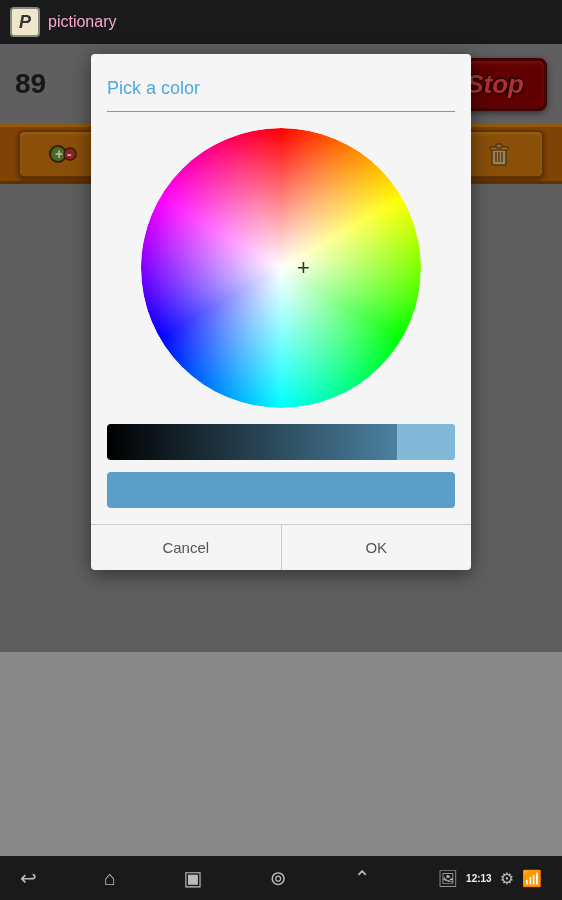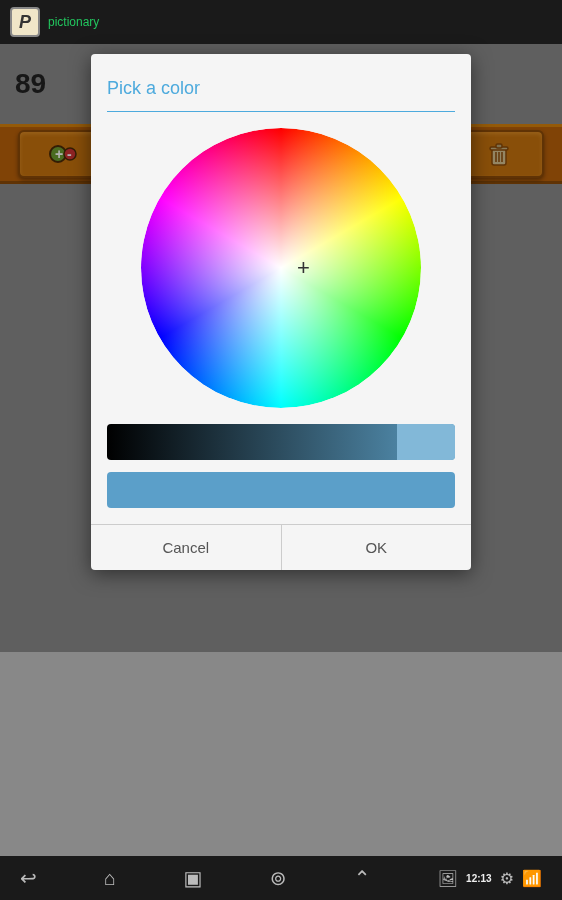--- a/index.html
+++ b/index.html
@@ -33,22 +33,22 @@
       align-items: center;
       justify-content: center;
       font-size: 18px;
       font-weight: bold;
       font-style: italic;
       color: #333;
       margin-right: 8px;
     }
 
     #app-title {
-      color: #22c55e;
-      font-size: 12px;
+      color: #f9a8d4;
+      font-size: 16px;
     }
 
     
     #main-area {
       width: 100%;
       height: 608px;
       background: #888;
       position: relative;
     }
 
@@ -296,20 +296,23 @@
     <span>P</span>
   </div>
   <span id="app-title">pictionary</span>
 </div>
 
 <div id="main-area">
 
   <div id="header-row">
     <span id="timer-number">89</span>
     <span id="seconds-label">Seconds</span>
+    <button id="stop-button">
+      <span>Stop</span>
+    </button>
   </div>
 
   <div id="toolbar">
 
     <div class="toolbar-btn">
       <svg viewBox="0 0 30 30" fill="none" xmlns="http://www.w3.org/2000/svg">
         <circle cx="10" cy="15" r="8" stroke="#4a2a08" stroke-width="2" fill="#6a9a30"></circle>
         <text x="7" y="20" font-size="14" fill="white" font-weight="bold">+</text>
         <circle cx="22" cy="15" r="6" stroke="#4a2a08" stroke-width="1.5" fill="#cc3333"></circle>
         <text x="19" y="20" font-size="14" fill="white" font-weight="bold">-</text>

